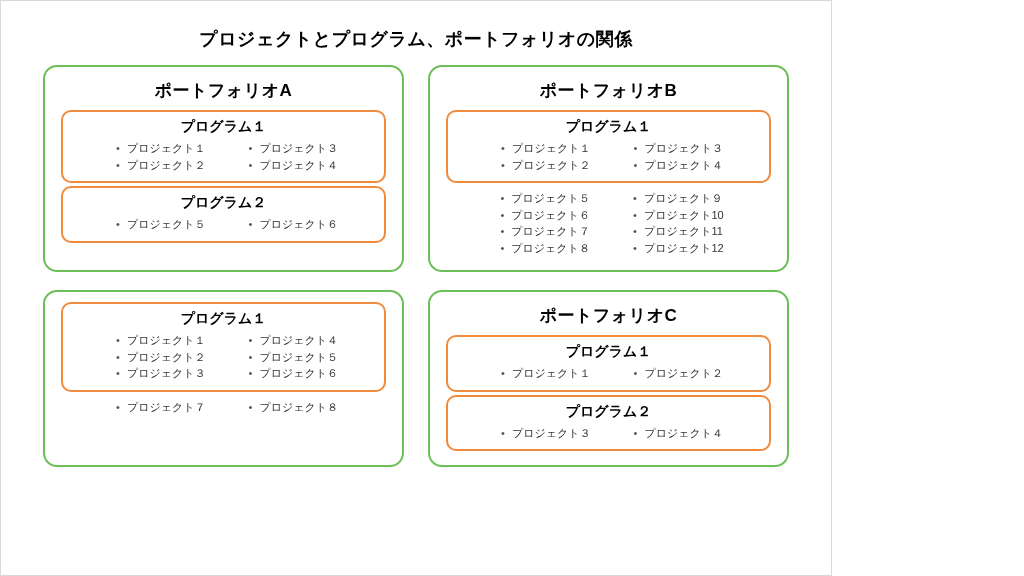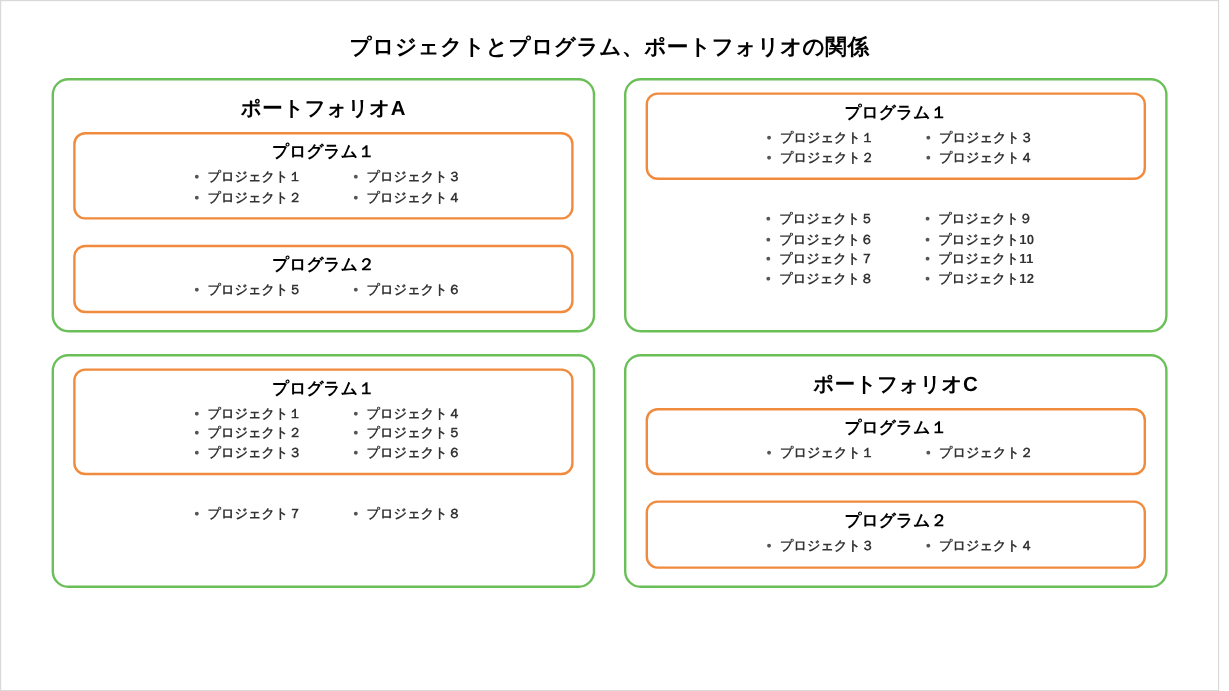--- a/index.html
+++ b/index.html
@@ -1,25 +1,25 @@
 <!DOCTYPE html>
 <html><head>
 <meta charset="utf-8">
 <style>
   * { box-sizing: border-box; margin: 0; padding: 0; }
   html, body { width: 1024px; height: 576px; font-family: "Hiragino Kaku Gothic ProN","Yu Gothic","Meiryo",sans-serif; background:#fff; }
-  .frame { width:1016px; height:576px; border:1px solid #d9d9d9; position:relative; padding: 22px 42px 28px 42px; }
+  .frame { width:832px; height:576px; border:1px solid #d9d9d9; position:relative; padding: 22px 42px 28px 42px; }
   .title { text-align:center; font-weight:700; font-size:18px; letter-spacing:0.5px; padding: 4px 0 14px 0; color:#000; }
   .grid { display:grid; grid-template-columns: 1fr 1fr; grid-auto-rows: auto; column-gap:24px; row-gap:18px; }
   .portfolio { border:2.5px solid #6bbf59; border-radius:14px; padding:10px 16px 14px 16px; }
   .portfolio-title { text-align:center; font-weight:700; font-size:17px; padding:2px 0 8px 0; letter-spacing:0.5px; }
-  .program { border:2px solid #f08a3c; border-radius:10px; padding:4px 10px 8px 10px; margin-bottom:21px; }
+  .program { border:2px solid #f08a3c; border-radius:10px; padding:4px 10px 8px 10px; margin-bottom:3px; }
   .program:last-child { margin-bottom:0; }
   .program-title { text-align:center; font-weight:700; font-size:14px; padding:2px 0 4px 0; }
-  .projects, .loose-projects { display:flex; justify-content:center; gap:36px;font-weight:bold; }
+  .projects, .loose-projects { display:flex; justify-content:center; gap:36px; }
   .loose-projects { padding:4px 8px 0 8px; }
   .col { list-style:none; }
   .col li { font-size:11px; line-height:1.5; color:#333; display:flex; align-items:center; }
   .col li::before { content:"•"; display:inline-block; width:18px; text-align:center; color:#555; }
 </style>
 </head>
 <body>
 
 <div class="frame">
   <div class="title">プロジェクトとプログラム、ポートフォリオの関係</div>
@@ -45,20 +45,21 @@
             <ul class="col">
               <li>プロジェクト５</li>
             </ul>
             <ul class="col">
               <li>プロジェクト６</li>
             </ul>
           </div>
         </div>
       </div>
       <div class="portfolio">
+        <div class="portfolio-title">ポートフォリオB</div>
         <div class="program">
           <div class="program-title">プログラム１</div>
           <div class="projects">
             <ul class="col">
               <li>プロジェクト１</li>
               <li>プロジェクト２</li>
             </ul>
             <ul class="col">
               <li>プロジェクト３</li>
               <li>プロジェクト４</li>

